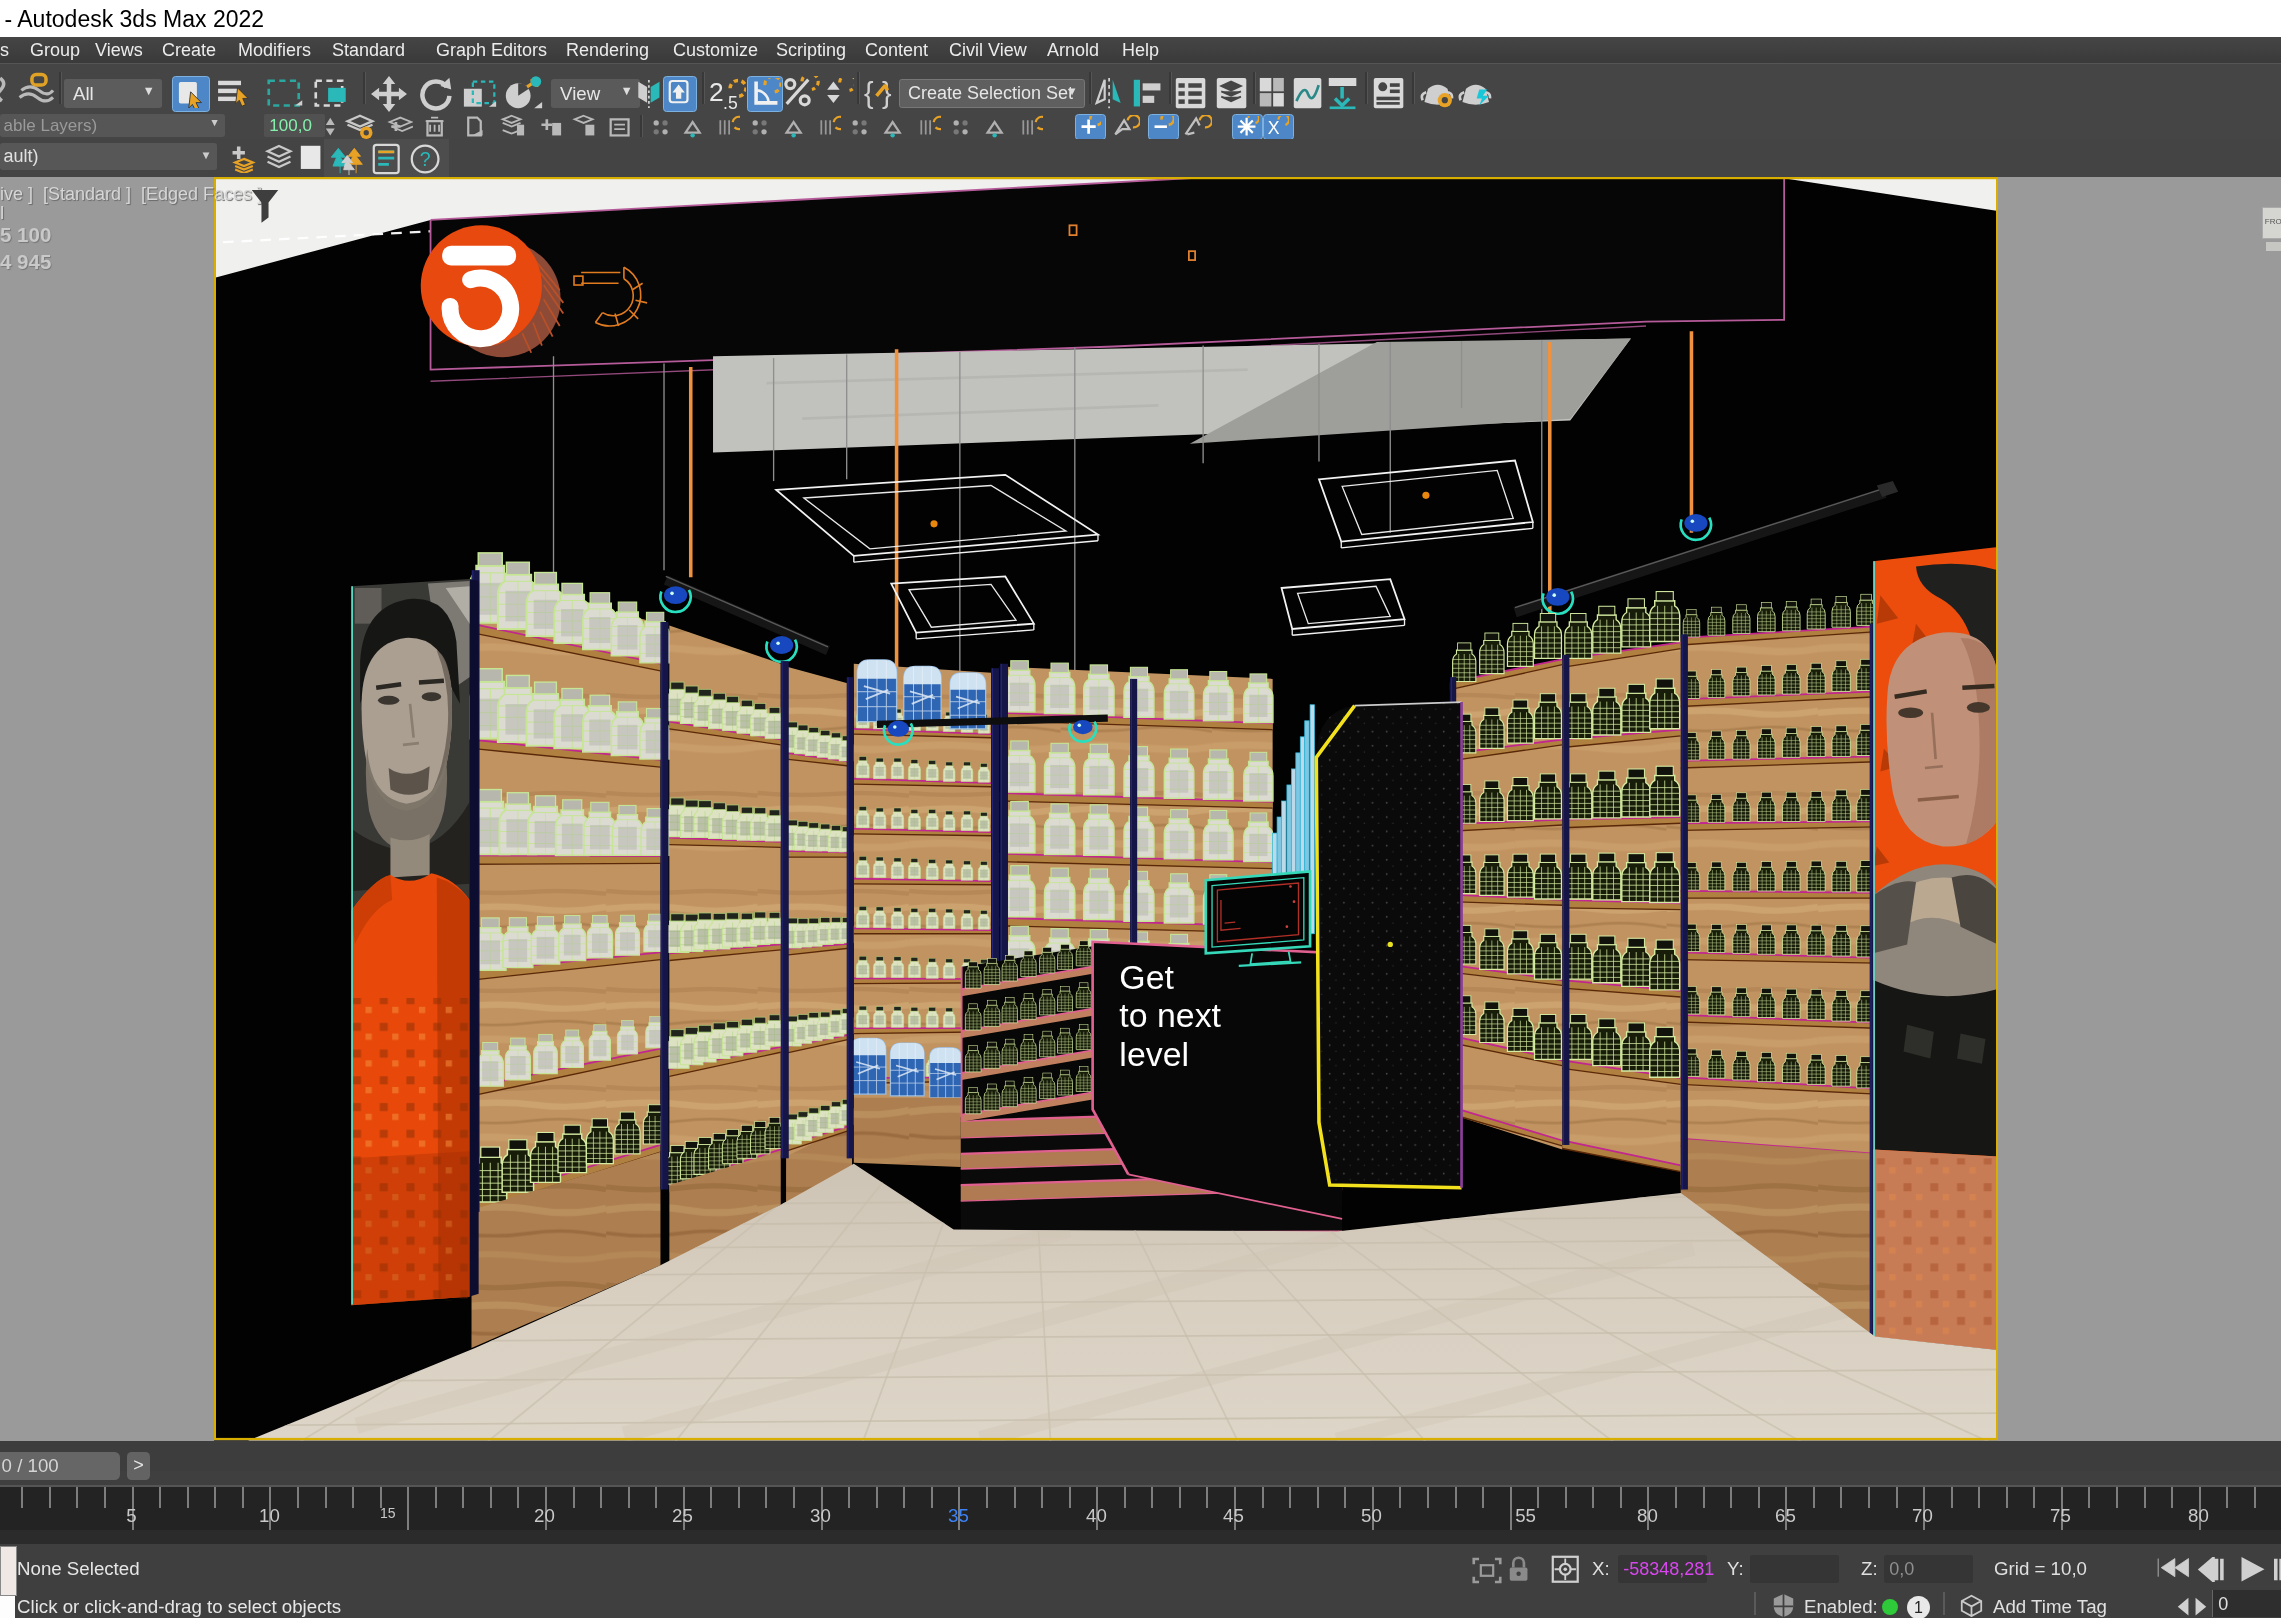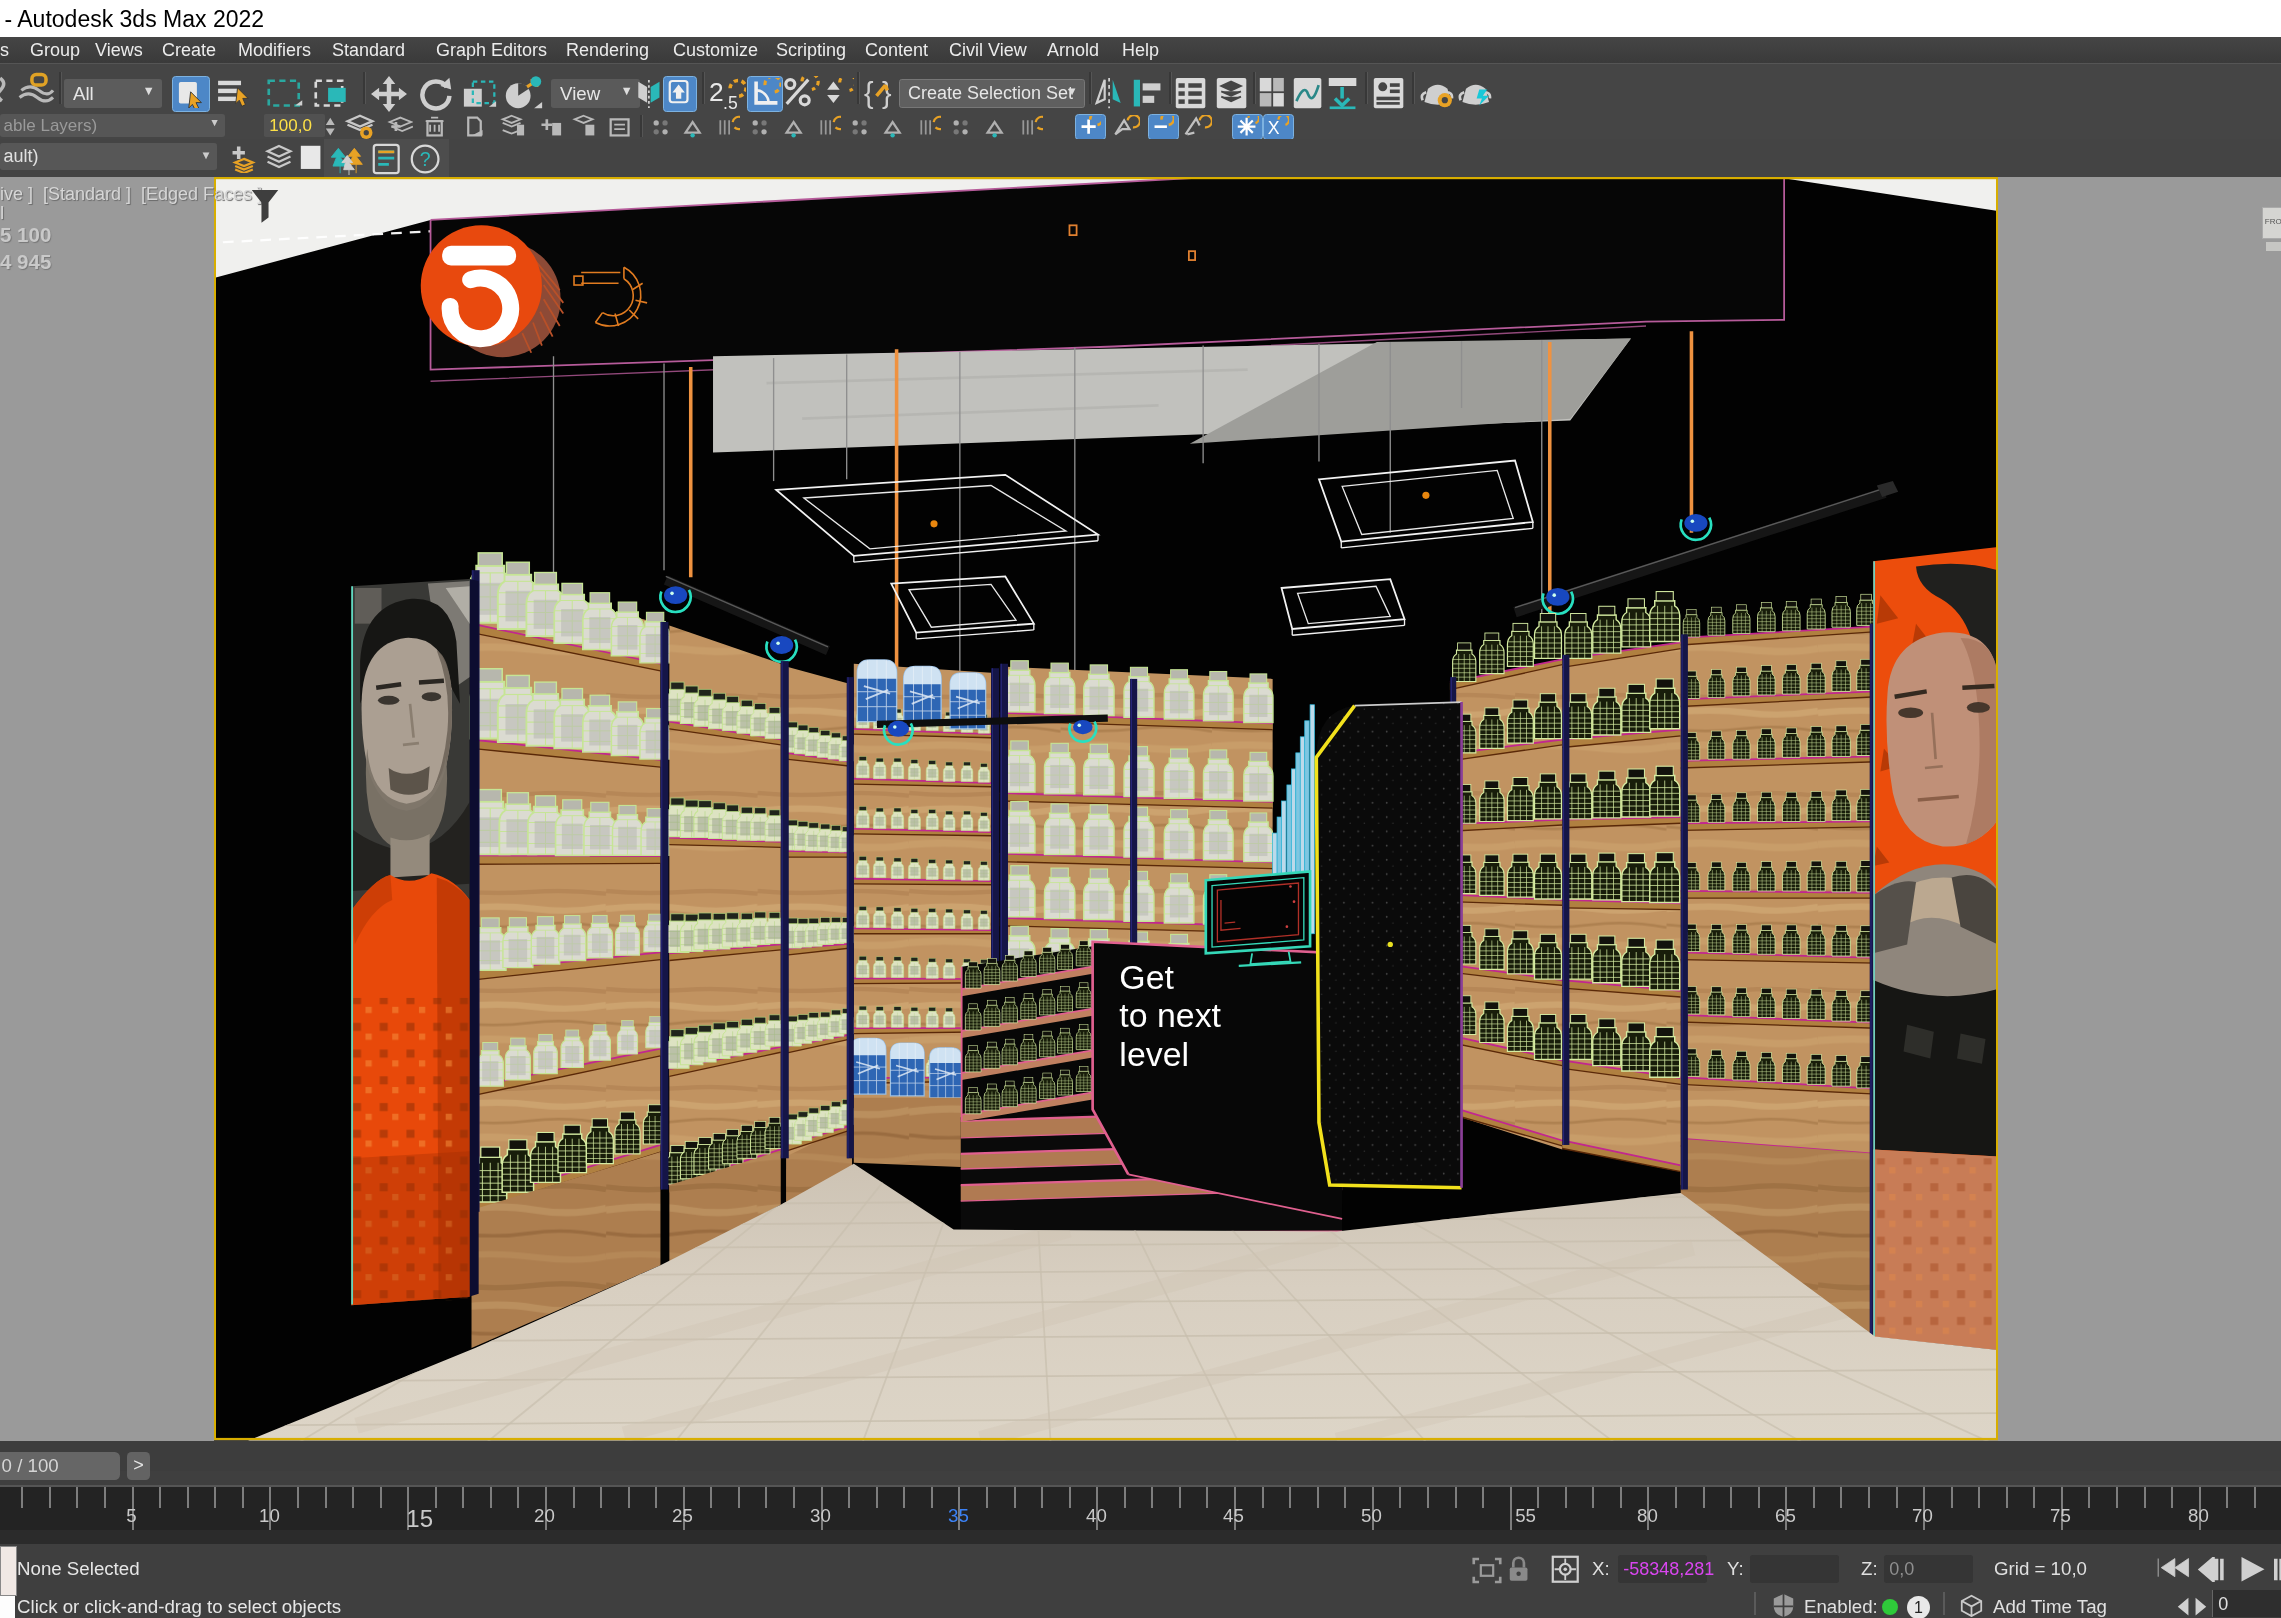--- a/index.html
+++ b/index.html
@@ -204,21 +204,21 @@
         <path d="M24 15 l9 0 -5 7 7 0 -11 11 3 -8 -6 0 z" fill="#18c8d8"></path>
       </svg>
     </div>
   </div>
 <div id="row2" class="abs">
     <div class="abs combo" style="left:0px;top:1.8px;width:225px;height:23px;background:#565656">
       <span style="position:absolute;left:3.6px;top:1.8px;font-size:17px;color:#9a9a9a">able Layers)</span>
       <span style="position:absolute;right:5.3px;top:2.7px;font-size:10.7px;color:#ccc">▼</span>
     </div>
     <div class="abs" style="left:264px;top:1.8px;width:61px;height:23px;background:#515151;border-radius:1.8px">
-      <span style="position:absolute;left:5.3px;top:1.8px;font-size:17px;color:#fde047">100,0</span>
+      <span style="position:absolute;left:5.3px;top:1.8px;font-size:17px;color:#86efac">100,0</span>
     </div>
     <svg class="abs" style="left:324px;top:3.6px" width="12.5" height="21.4" viewBox="0 0 14 24">
       <path d="M7 2 l5 8 -10 0 z M7 22 l5 -8 -10 0 z" fill="#b9b9b9"></path>
     </svg>
     <svg class="abs" style="left:343px;top:1.8px" width="34" height="25" viewBox="0 0 38 28">
       <path d="M19 2 l14 6 -14 6 -14 -6 z M5 12 l14 6 14 -6" fill="none" stroke="#c9c9c9" stroke-width="2.5"></path>
       <circle cx="26" cy="21" r="7" fill="#e8a225"></circle>
       <circle cx="26" cy="21" r="3" fill="#454545"></circle>
     </svg>
     <svg class="abs" style="left:386px;top:1.8px" width="27" height="25" viewBox="0 0 30 28">
@@ -1219,21 +1219,21 @@
     <div class="abs" style="left:187px;top:1.8px;width:1.8px;height:21.4px;background:#7d7d7d"></div>
     <div class="abs" style="left:214px;top:1.8px;width:1.8px;height:21.4px;background:#7d7d7d"></div>
     <div class="abs" style="left:242px;top:1.8px;width:1.8px;height:21.4px;background:#7d7d7d"></div>
     <div class="abs" style="left:269px;top:1.8px;width:1.8px;height:43px;background:#7d7d7d"></div>
     <span class="abs" style="left:243px;top:19.6px;width:53px;text-align:center;font-size:18.7px;color:#c9c9c9">10</span>
     <div class="abs" style="left:297px;top:1.8px;width:1.8px;height:21.4px;background:#7d7d7d"></div>
     <div class="abs" style="left:325px;top:1.8px;width:1.8px;height:21.4px;background:#7d7d7d"></div>
     <div class="abs" style="left:352px;top:1.8px;width:1.8px;height:21.4px;background:#7d7d7d"></div>
     <div class="abs" style="left:380px;top:1.8px;width:1.8px;height:21.4px;background:#7d7d7d"></div>
     <div class="abs" style="left:407px;top:1.8px;width:1.8px;height:43px;background:#7d7d7d"></div>
-    <span class="abs" style="left:380px;top:19.6px;width:53px;text-align:right;font-size:24px;color:#c9c9c9">15</span>
+    <span class="abs" style="left:380px;top:19.6px;width:53px;text-align:left;font-size:14px;color:#c9c9c9">15</span>
     <div class="abs" style="left:435px;top:1.8px;width:1.8px;height:21.4px;background:#7d7d7d"></div>
     <div class="abs" style="left:462px;top:1.8px;width:1.8px;height:21.4px;background:#7d7d7d"></div>
     <div class="abs" style="left:490px;top:1.8px;width:1.8px;height:21.4px;background:#7d7d7d"></div>
     <div class="abs" style="left:517px;top:1.8px;width:1.8px;height:21.4px;background:#7d7d7d"></div>
     <div class="abs" style="left:545px;top:1.8px;width:1.8px;height:43px;background:#7d7d7d"></div>
     <span class="abs" style="left:518px;top:19.6px;width:53px;text-align:center;font-size:18.7px;color:#c9c9c9">20</span>
     <div class="abs" style="left:573px;top:1.8px;width:1.8px;height:21.4px;background:#7d7d7d"></div>
     <div class="abs" style="left:600px;top:1.8px;width:1.8px;height:21.4px;background:#7d7d7d"></div>
     <div class="abs" style="left:628px;top:1.8px;width:1.8px;height:21.4px;background:#7d7d7d"></div>
     <div class="abs" style="left:655px;top:1.8px;width:1.8px;height:21.4px;background:#7d7d7d"></div>

